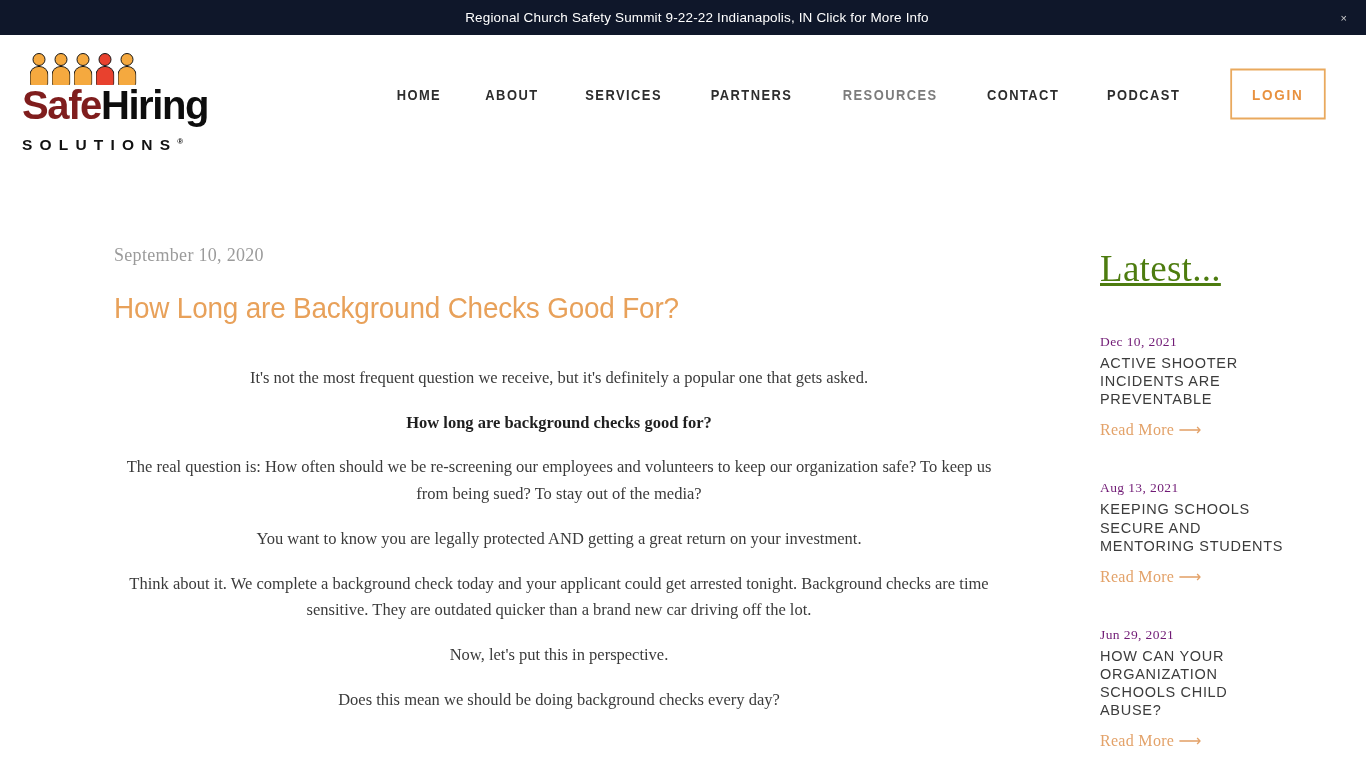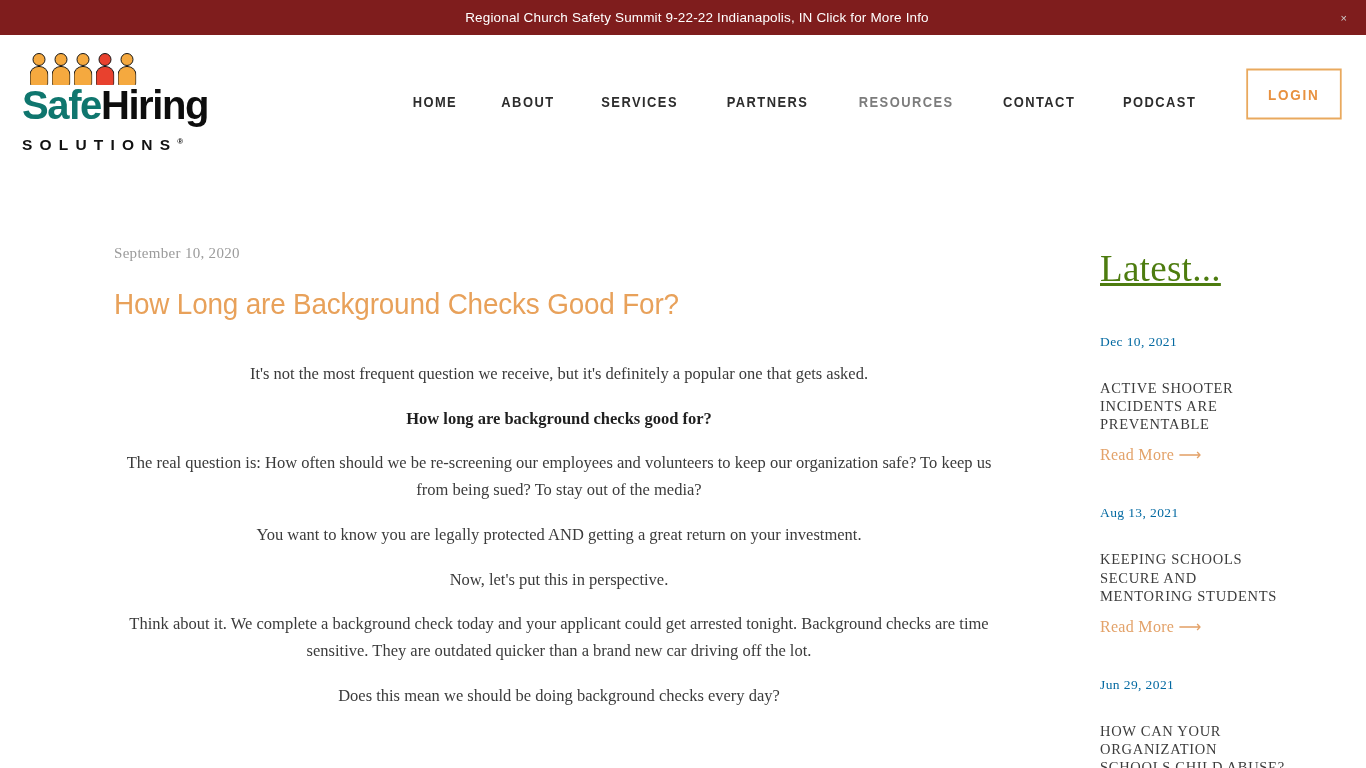--- a/index.html
+++ b/index.html
@@ -9,21 +9,21 @@
     height: 768px;
     overflow: hidden;
     background: #ffffff;
     font-family: "Liberation Serif", serif;
   }
 
   
   .announce-bar {
     position: relative;
     height: 35px;
-    background: #7f1d1d;
+    background: #0f172a;
     display: flex;
     align-items: center;
     justify-content: center;
     padding-left: 28px;
   }
   .announce-text {
     color: #ffffff;
     font-family: "Liberation Sans", sans-serif;
     font-size: 13.5px;
     letter-spacing: 0.15px;
@@ -92,38 +92,38 @@
   .p-red .head, .p-red .body { background: #e8412e; }
 
   .logo-wordmark {
     font-family: "Liberation Sans", sans-serif;
     font-weight: bold;
     font-size: 40px;
     line-height: 0.95;
     letter-spacing: -1.4px;
     color: #0d0d0d;
   }
-  .logo-safe { color: #0f766e; }
+  .logo-safe { color: #7f1d1d; }
   .logo-solutions {
     font-family: "Liberation Sans", sans-serif;
     font-weight: bold;
     font-size: 15.5px;
     letter-spacing: 7.2px;
     color: #111111;
     margin-top: 12px;
   }
   .logo-solutions sup { font-size: 8px; letter-spacing: 0; }
 
   .main-nav {
     position: absolute;
-    right: 20px;
+    right: 36px;
     top: 50%;
     transform: translateY(-50%);
     display: flex;
-    align-items: flex-end;
+    align-items: center;
     gap: 0;
   }
   .nav-item {
     font-family: "Liberation Sans", sans-serif;
     font-size: 15px;
     font-weight: bold;
     letter-spacing: 1.7px;
     color: #2d2d2d;
     text-decoration: none;
     padding: 10px 18px;
@@ -154,21 +154,21 @@
     display: flex;
     padding-left: 114px;
     padding-right: 60px;
     padding-top: 93px;
   }
 
   .article-col { width: 900px; flex: 0 0 900px; }
 
   .post-date {
     font-family: "Liberation Serif", serif;
-    font-size: 15px;
+    font-size: 18px;
     color: #9b9b9b;
     letter-spacing: 0.3px;
   }
 
   .post-title {
     font-family: "Liberation Sans", sans-serif;
     font-size: 30px;
     font-weight: normal;
     color: #e8a15a;
     letter-spacing: -0.2px;
@@ -204,31 +204,31 @@
     font-weight: normal;
     color: #4d7c0f;
     letter-spacing: 0.3px;
     text-decoration: underline;
   }
   .latest-list { margin-top: 44px; }
   .latest-item { margin-bottom: 41px; width: 190px; }
   .latest-date {
     font-family: "Liberation Serif", serif;
     font-size: 13.5px;
-    color: #0369a1;
+    color: #701a75;
     letter-spacing: 0.4px;
   }
   .latest-title {
-    font-family: Liberation Serif, serif;
+    font-family: Liberation Sans, sans-serif;
     font-size: 14.5px;
     font-weight: normal;
     color: #3c3c3c;
     letter-spacing: 0.7px;
     line-height: 1.25;
-    margin-top: 29px;
+    margin-top: 4px;
     cursor: pointer;
   }
   .latest-readmore {
     display: inline-block;
     font-family: "Liberation Serif", serif;
     font-size: 16px;
     color: #e3a269;
     letter-spacing: 0.3px;
     margin-top: 12px;
     text-decoration: none;
@@ -289,22 +289,22 @@
 
   <main class="article-col">
     <div class="post-date">September 10, 2020</div>
     <h1 class="post-title">How Long are Background Checks Good For?</h1>
 
     <div class="post-body">
       <p>It's not the most frequent question we receive, but it's definitely a popular one that gets asked.</p>
       <p class="lead-bold">How long are background checks good for?</p>
       <p>The real question is: How often should we be re-screening our employees and volunteers to keep our organization safe? To keep us from being sued? To stay out of the media?</p>
       <p>You want to know you are legally protected AND getting a great return on your investment.</p>
+      <p>Think about it. We complete a background check today and your applicant could get arrested tonight. Background checks are time sensitive. They are outdated quicker than a brand new car driving off the lot.</p>
       <p>Now, let's put this in perspective.</p>
-      <p>Think about it. We complete a background check today and your applicant could get arrested tonight. Background checks are time sensitive. They are outdated quicker than a brand new car driving off the lot.</p>
       <p>Does this mean we should be doing background checks every day?</p>
     </div>
   </main>
 
   <aside class="sidebar">
     <h2 class="sidebar-heading">Latest...</h2>
 
     <div class="latest-list">
 
       <div class="latest-item">

